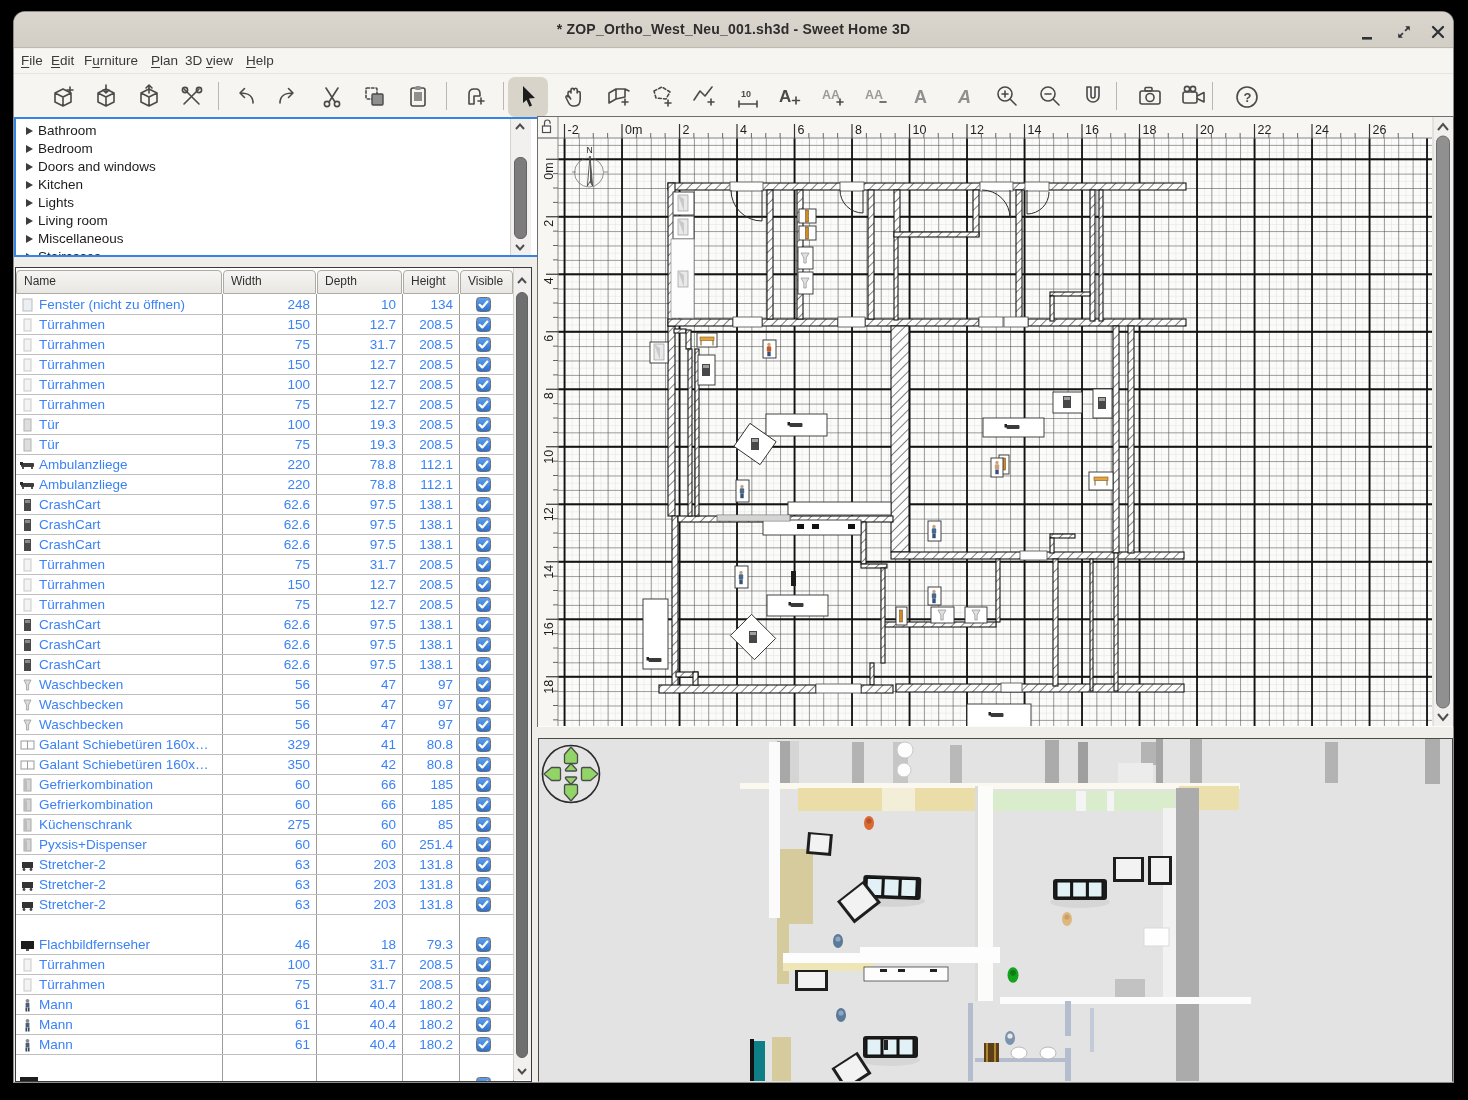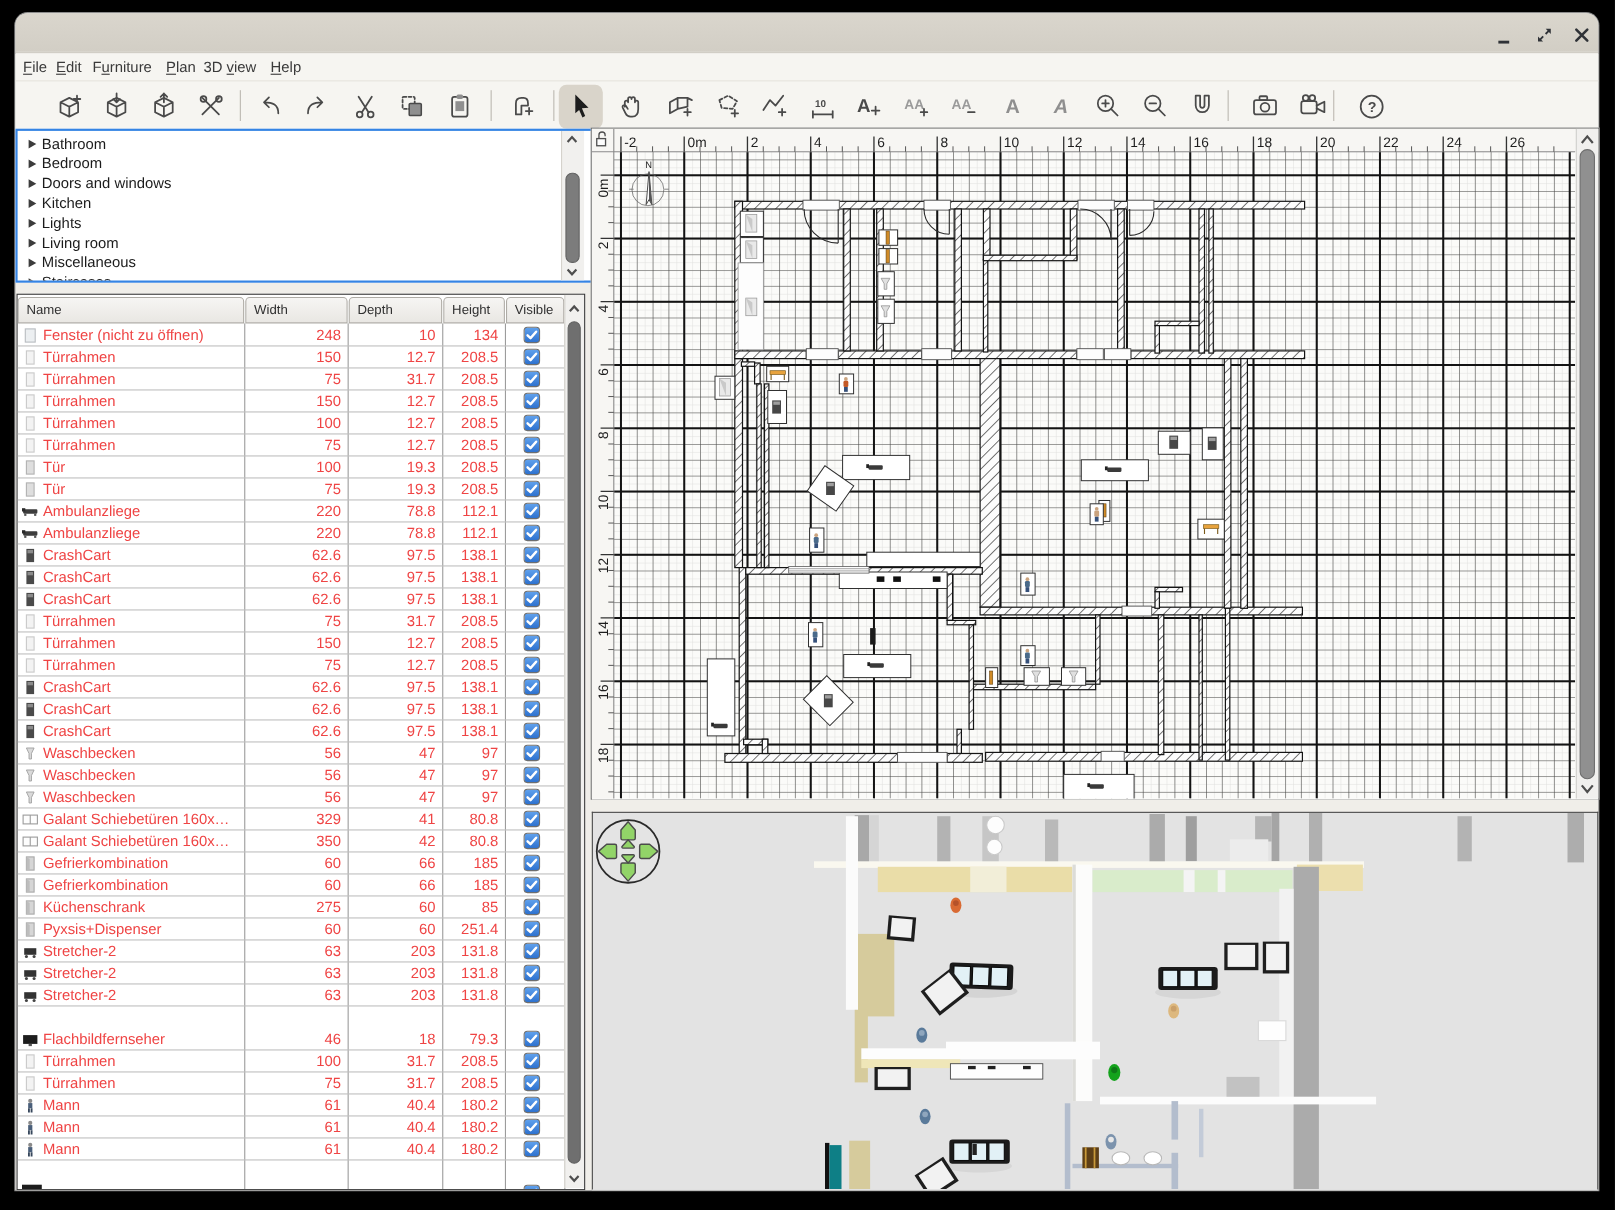--- a/index.html
+++ b/index.html
@@ -18,34 +18,35 @@
 #selbg{position:absolute;left:494px;top:3px;width:40px;height:40px;background:#d9d4ca;border-radius:7px;}
 #tree{position:absolute;left:0px;top:105px;width:603px;height:140px;background:#fff;border:2px solid #3584e4;overflow:hidden;padding-left:33px;}
 .ti{position:absolute;left:22px;font-size:13.5px;color:#1b1b1b;white-space:nowrap;}
 .tri{position:absolute;left:10px;width:0;height:0;border-left:7px solid #3c3c3c;border-top:4.5px solid transparent;border-bottom:4.5px solid transparent;}
 .sbtrack{position:absolute;background:#f1f0ee;border-left:1px solid #d5d2cc;}
 .sbthumb{position:absolute;background:#7c7c7c;border:1px solid #636363;border-radius:6px;}
 .chev{position:absolute;width:10px;height:10px;}
 #table{position:absolute;left:1px;top:255px;width:517px;height:815px;background:#fff;border:1.5px solid #3a3a3a;overflow:hidden;}
 .th{position:absolute;top:2px;height:24px;background:linear-gradient(#f6f5f3,#e9e7e3);border:1px solid #aeaba5;border-radius:4px 4px 0 0;font-size:12px;color:#303030;padding:3px 0 0 7px;}
 .colline{position:absolute;top:26px;bottom:0;width:1px;background:#9c9c9c;}
-.row{position:absolute;left:0;width:497px;height:20px;border-bottom:1px solid #bfbfbf;font-size:13.5px;color:#ef4444;}
+.row{position:absolute;left:0;width:497px;height:20px;border-bottom:1px solid #bfbfbf;font-size:13.5px;color:#3b82f6;}
 .rname{position:absolute;left:23px;top:2px;white-space:nowrap;}
 .rnum{position:absolute;top:2px;text-align:right;}
 .cb{position:absolute;left:460px;top:2px;width:15px;height:15px;border-radius:3.5px;
  background:linear-gradient(#5fa0ec,#2e72cf);border:1px solid #6e6e6e;}
 .ricon{position:absolute;left:4px;top:3px;width:15px;height:14px;}
 #planp{position:absolute;left:537px;top:116px;width:917px;height:611px;border:1px solid #6f6f6f;background:#fbfbf9;}
 #view3d{position:absolute;left:538px;top:738px;width:915px;height:344px;border:1px solid #4a4a4a;border-bottom:1px solid #e0e0e0;background:#e3e3e3;}
 svg{display:block}
 </style></head>
 <body>
 <div id="win">
 
 <div id="titlebar">
+ <div id="title">* ZOP_Ortho_West_Neu_001.sh3d - Sweet Home 3D</div>
  <svg style="position:absolute;left:1348px;top:24px" width="11" height="5" viewBox="0 0 11 5">
         <rect x="0" y="1" width="10" height="2.6" fill="#2f3237"></rect>
       </svg>
  <svg style="position:absolute;left:1383px;top:13px" width="14" height="14" viewBox="0 0 14 14">
         <path d="M8.2,1.2 h4.6 v4.6 l-1.7,-1.7 -2.4,2.4 -1.2,-1.2 2.4,-2.4 z" fill="#2f3237"></path>
         <path d="M5.8,12.8 h-4.6 v-4.6 l1.7,1.7 2.4,-2.4 1.2,1.2 -2.4,2.4 z" fill="#2f3237"></path>
       </svg>
  <svg style="position:absolute;left:1417px;top:13px" width="14" height="14" viewBox="0 0 14 14">
         <path d="M2,2 L12,12 M12,2 L2,12" stroke="#2f3237" stroke-width="2.3" stroke-linecap="round"></path>
       </svg>

